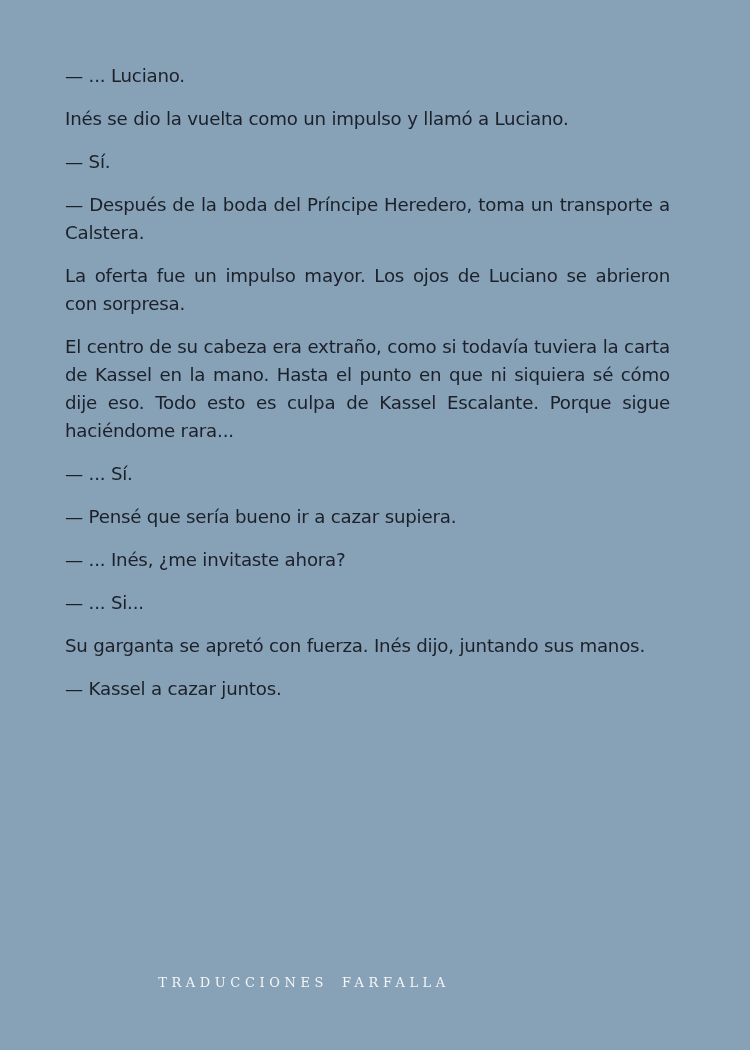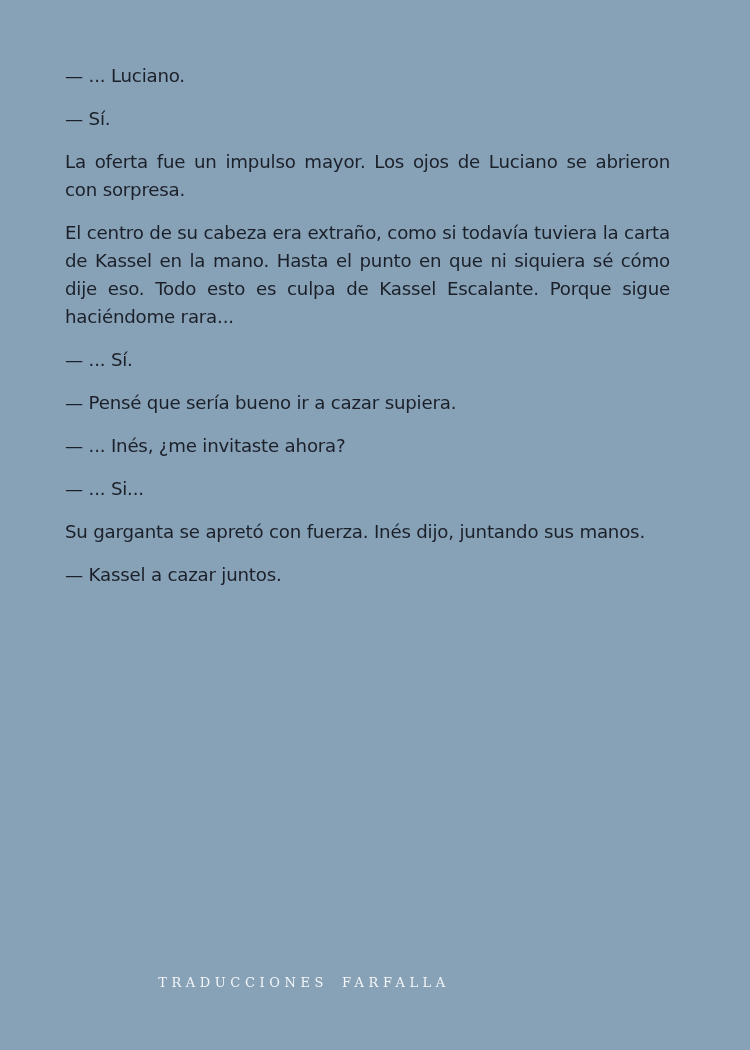--- a/index.html
+++ b/index.html
@@ -40,21 +40,23 @@
       letter-spacing: 4.6px;
       color: #f4f6f8;
     }
     .footer span.gap { display: inline-block; width: 14px; }
   </style>
 </head>
 <body>
 
 <div class="page">
   <p class="para">— ... Luciano.</p>
+  <p class="para">Inés se dio la vuelta como un impulso y llamó a Luciano.</p>
   <p class="para">— Sí.</p>
+  <p class="para">— Después de la boda del Príncipe Heredero, toma un transporte a Calstera.</p>
   <p class="para">La oferta fue un impulso mayor. Los ojos de Luciano se abrieron con sorpresa.</p>
   <p class="para">El centro de su cabeza era extraño, como si todavía tuviera la carta de Kassel en la mano. Hasta el punto en que ni siquiera sé cómo dije eso. Todo esto es culpa de Kassel Escalante. Porque sigue haciéndome rara...</p>
   <p class="para">— ... Sí.</p>
   <p class="para">— Pensé que sería bueno ir a cazar supiera.</p>
   <p class="para">— ... Inés, ¿me invitaste ahora?</p>
   <p class="para">— ... Si...</p>
   <p class="para">Su garganta se apretó con fuerza. Inés dijo, juntando sus manos.</p>
   <p class="para">— Kassel a cazar juntos.</p>
 </div>
 

